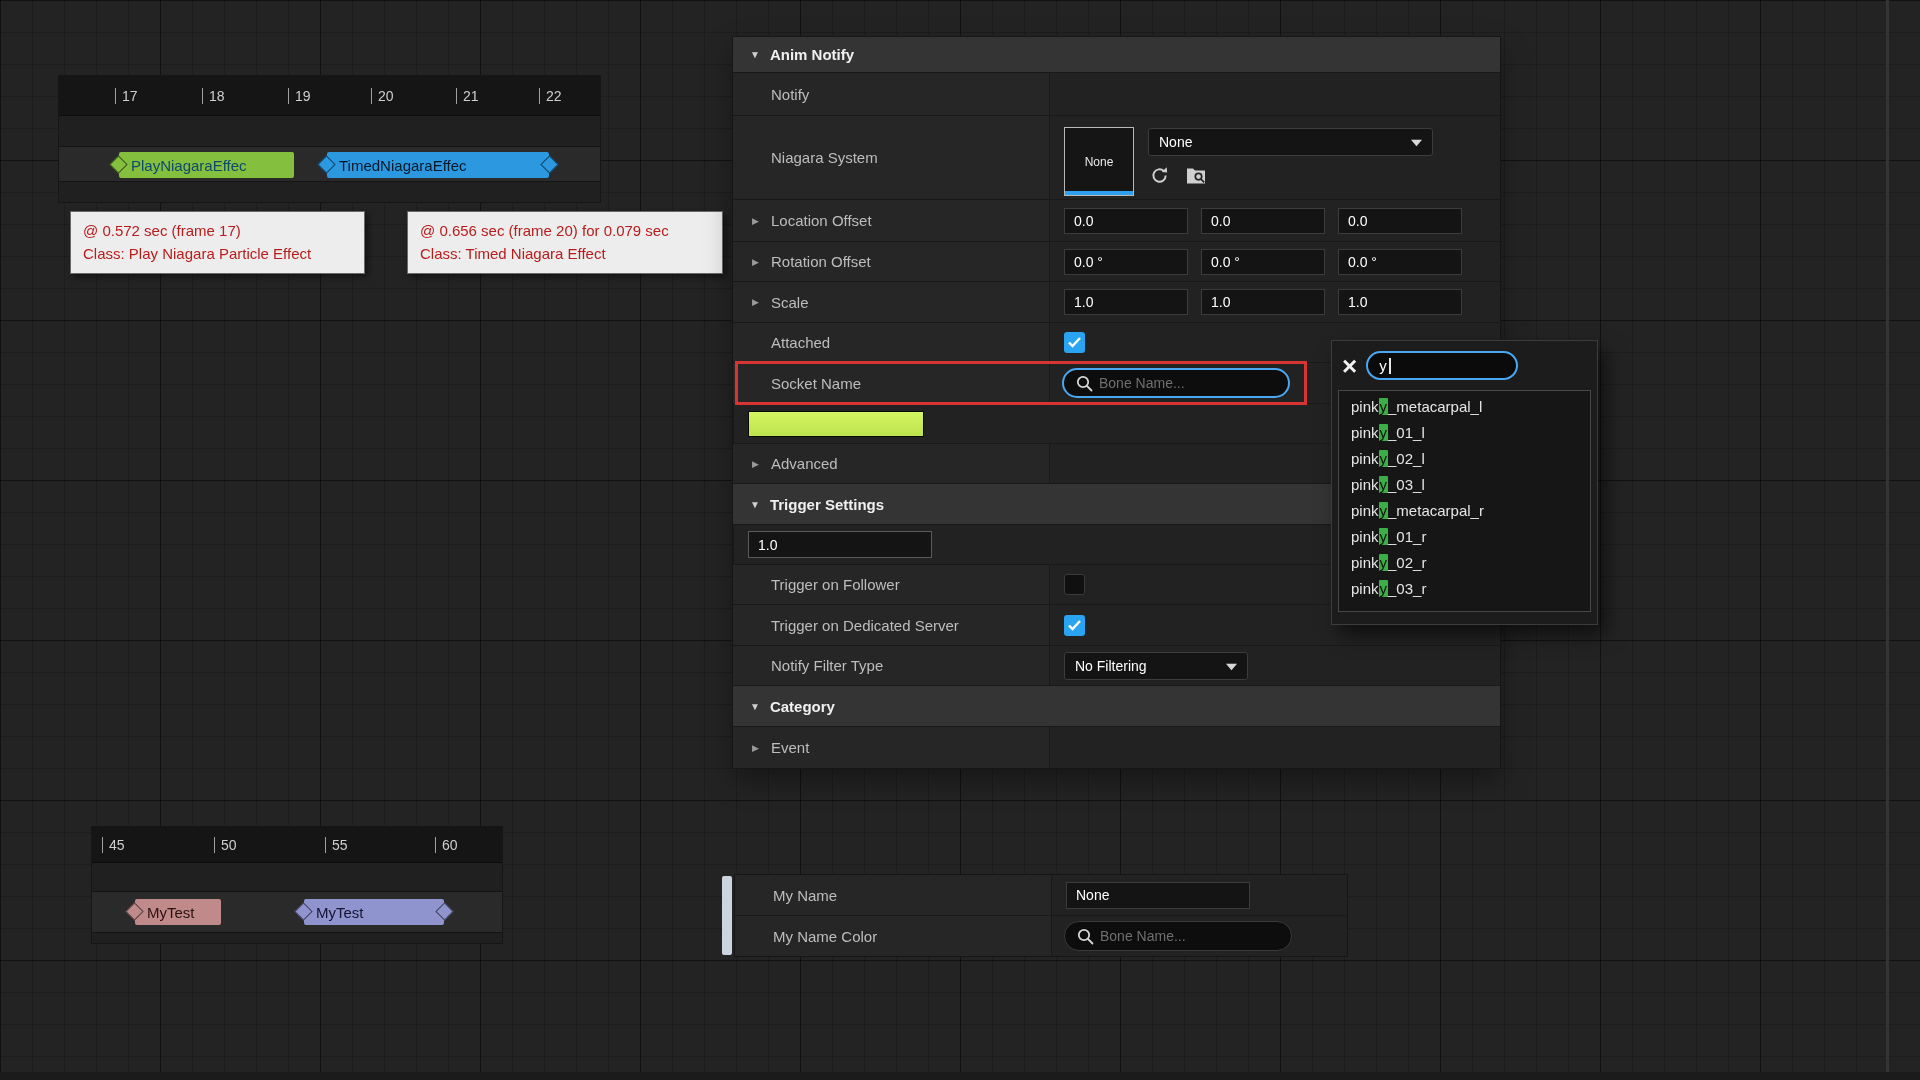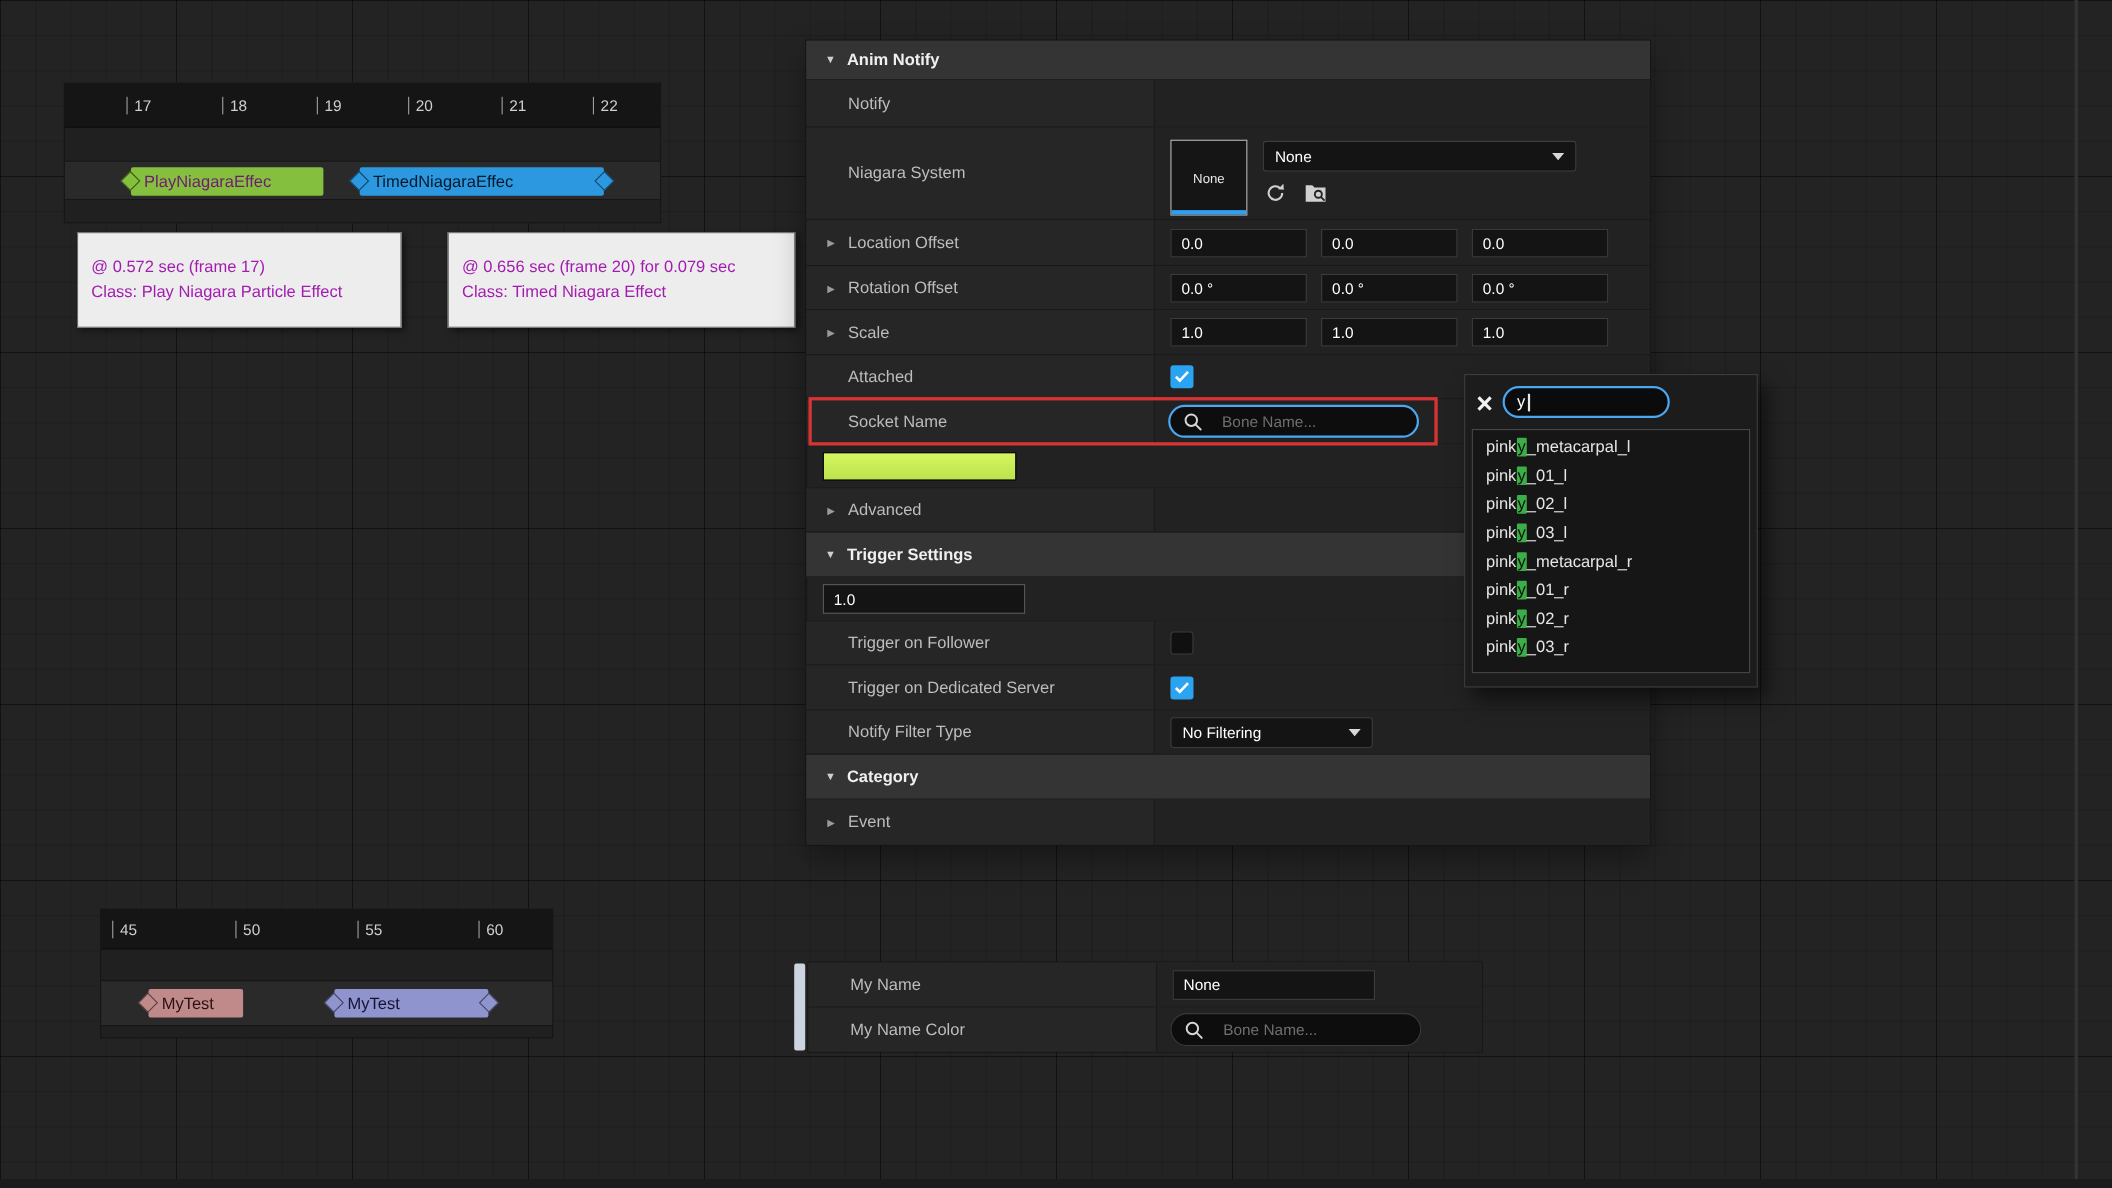--- a/index.html
+++ b/index.html
@@ -24,27 +24,27 @@
   .tl-header { position:relative; height:40px; background:#151515; border-bottom:1px solid #0c0c0c; }
   .tick { position:absolute; top:12px; height:16px; line-height:16px; padding-left:6px;
           border-left:1px solid #a0a0a0; color:#cfcfcf; font-size:14px; }
   .tl-body { position:relative; }
   .lane { position:absolute; left:0; right:0; background:#2a2a2a; border-top:1px solid #141414; border-bottom:1px solid #141414; }
   .notify { position:absolute; height:26px; border-radius:2px; display:flex; align-items:center;
             padding-left:12px; font-size:15px; white-space:nowrap; }
   .nd { position:absolute; width:13px; height:13px; top:6px; transform:rotate(45deg);
         border:1px solid rgba(0,0,0,0.55); }
   .nd.left { left:-7px; } .nd.right { right:-7px; }
-  .notify.green { background:#84bf3e; color:#701a75; } .notify.green .nd { background:#84bf3e; }
+  .notify.green { background:#84bf3e; color:#0c4a6e; } .notify.green .nd { background:#84bf3e; }
   .notify.blue  { background:#2b98e0; color:#07182a; } .notify.blue  .nd { background:#2b98e0; }
   .notify.rose  { background:#c08a8a; color:#2a1212; } .notify.rose  .nd { background:#c08a8a; }
   .notify.purple{ background:#8f94ce; color:#141433; } .notify.purple .nd { background:#8f94ce; }
 
-  .tooltip { position:absolute; background:#ededed; border:1px solid #6a6a6a; color:#a21caf;
-             font-size:15px; line-height:1.5; padding:20px 12px; box-shadow:3px 3px 6px rgba(0,0,0,0.45); }
+  .tooltip { position:absolute; background:#ededed; border:1px solid #6a6a6a; color:#b91c1c;
+             font-size:15px; line-height:1.5; padding:8px 12px; box-shadow:3px 3px 6px rgba(0,0,0,0.45); }
 
   
   .details { position:absolute; left:733px; top:37px; width:767px; background:#262626;
              box-shadow:0 0 0 1px #161616, 0 12px 26px rgba(0,0,0,0.35); }
   .dsection { height:41px; background:#343434; display:flex; align-items:center; gap:10px;
               padding-left:17px; border-bottom:1px solid #191919; }
   .dsection .tri { color:#cfcfcf; font-size:10px; }
   .dsection .stitle { font-weight:bold; color:#f0f0f0; font-size:15px; }
   .drow { position:relative; display:flex; align-items:center; background:#262626; border-bottom:1px solid #191919; }
   .dlabel { position:relative; flex:none; width:316px; height:100%; display:flex; align-items:center;
@@ -61,21 +61,21 @@
            display:flex; align-items:center; padding-left:9px; }
   .combo { background:#141414; border:1px solid #3c3c3c; border-radius:3px; color:#fff; font-size:14px;
            display:flex; align-items:center; padding:0 10px; }
   .combo .chev { margin-left:auto; color:#d8d8d8; font-size:11px; transform:scaleX(1.7); }
 
   .checkbox { width:21px; height:21px; margin-left:14px; border-radius:3px; }
   .checkbox.checked { background:#2aa3f0; display:flex; align-items:center; justify-content:center; }
   .checkbox.unchecked { background:#101010; border:1px solid #3a3a3a; }
 
   .searchpill { height:30px; border-radius:15px; background:#0d0d0d; display:flex; align-items:center;
-                gap:18px; padding:0 12px; margin-left:12px; }
+                gap:6px; padding:0 12px; margin-left:12px; }
   .searchpill.focused { border:2px solid #4aa7f2; }
   .searchpill.idle { border:1px solid #3a3a3a; }
   .placeholder { color:#6f6f6f; font-size:14px; }
 
   .red-outline { position:absolute; left:2px; top:-2px; height:calc(100% + 4px); width:572px;
                  border:3px solid #d83434; z-index:6; pointer-events:none; }
 
   .swatch { width:176px; height:26px; margin-left:14px; border:1px solid #0a0a0a;
             background:linear-gradient(#d4f661,#bce24c); }
 

